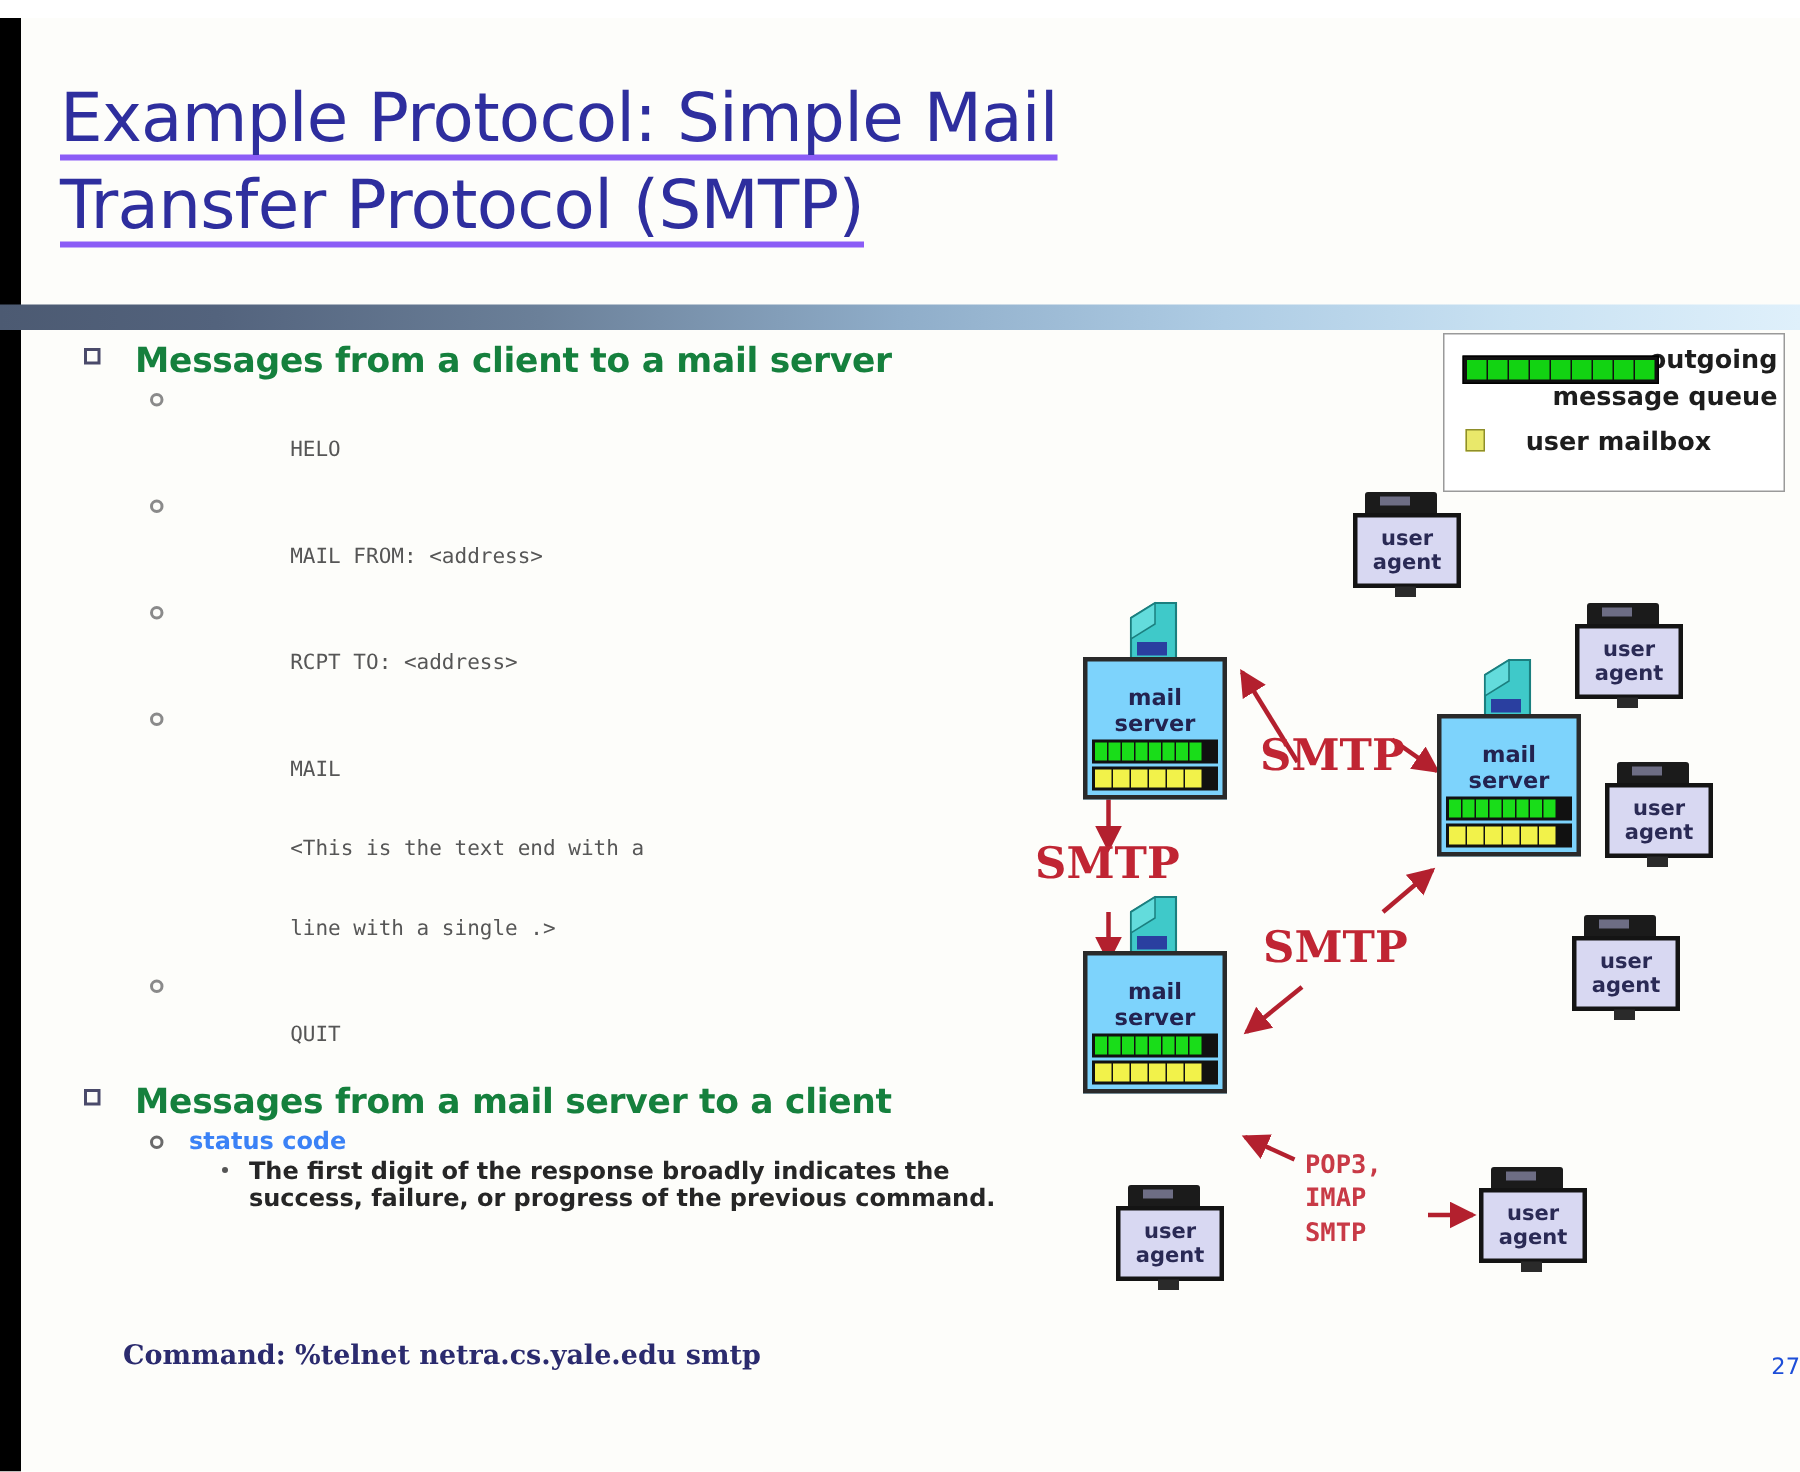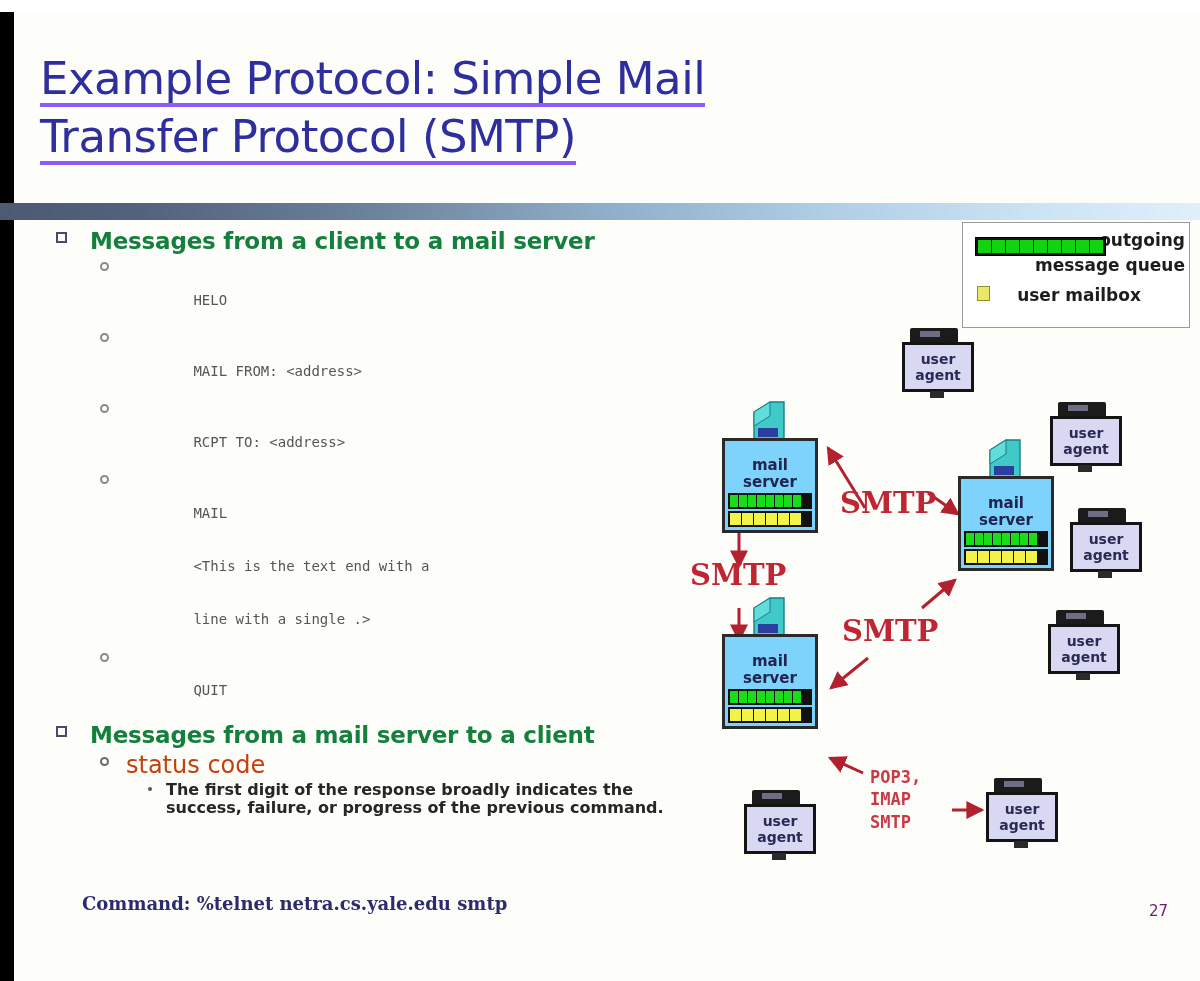--- a/index.html
+++ b/index.html
@@ -118,23 +118,23 @@
     top: 6px;
     width: 9px;
     height: 9px;
     border: 2px solid #8a8a8a;
     border-radius: 50%;
     box-sizing: border-box;
   }
   
   .l2 {
     font-family: "DejaVu Sans", sans-serif;
-    font-size: 24px;
-    font-weight: normal;
-    color: #c2410c;
+    font-size: 16px;
+    font-weight: bold;
+    color: #3b82f6;
     padding-left: 78px;
     margin-top: 3px;
     margin-bottom: 1px;
   }
   .l2 > .bullet {
     position: absolute;
     left: 52px;
     top: 6px;
     width: 9px;
     height: 9px;
@@ -169,25 +169,25 @@
     top: 893px;
     font-family: "DejaVu Serif", serif;
     font-size: 18px;
     font-weight: bold;
     color: #2b2b6e;
     white-space: nowrap;
   }
 
   .slide-num {
     position: absolute;
-    right: 32px;
+    right: 0;
     top: 902px;
     font-family: "DejaVu Sans", sans-serif;
     font-size: 15px;
-    color: #701a75;
+    color: #1d4ed8;
   }
 
   
   .legend {
     position: absolute;
     left: 962px;
     top: 222px;
     width: 228px;
     height: 106px;
     background: #ffffff;

